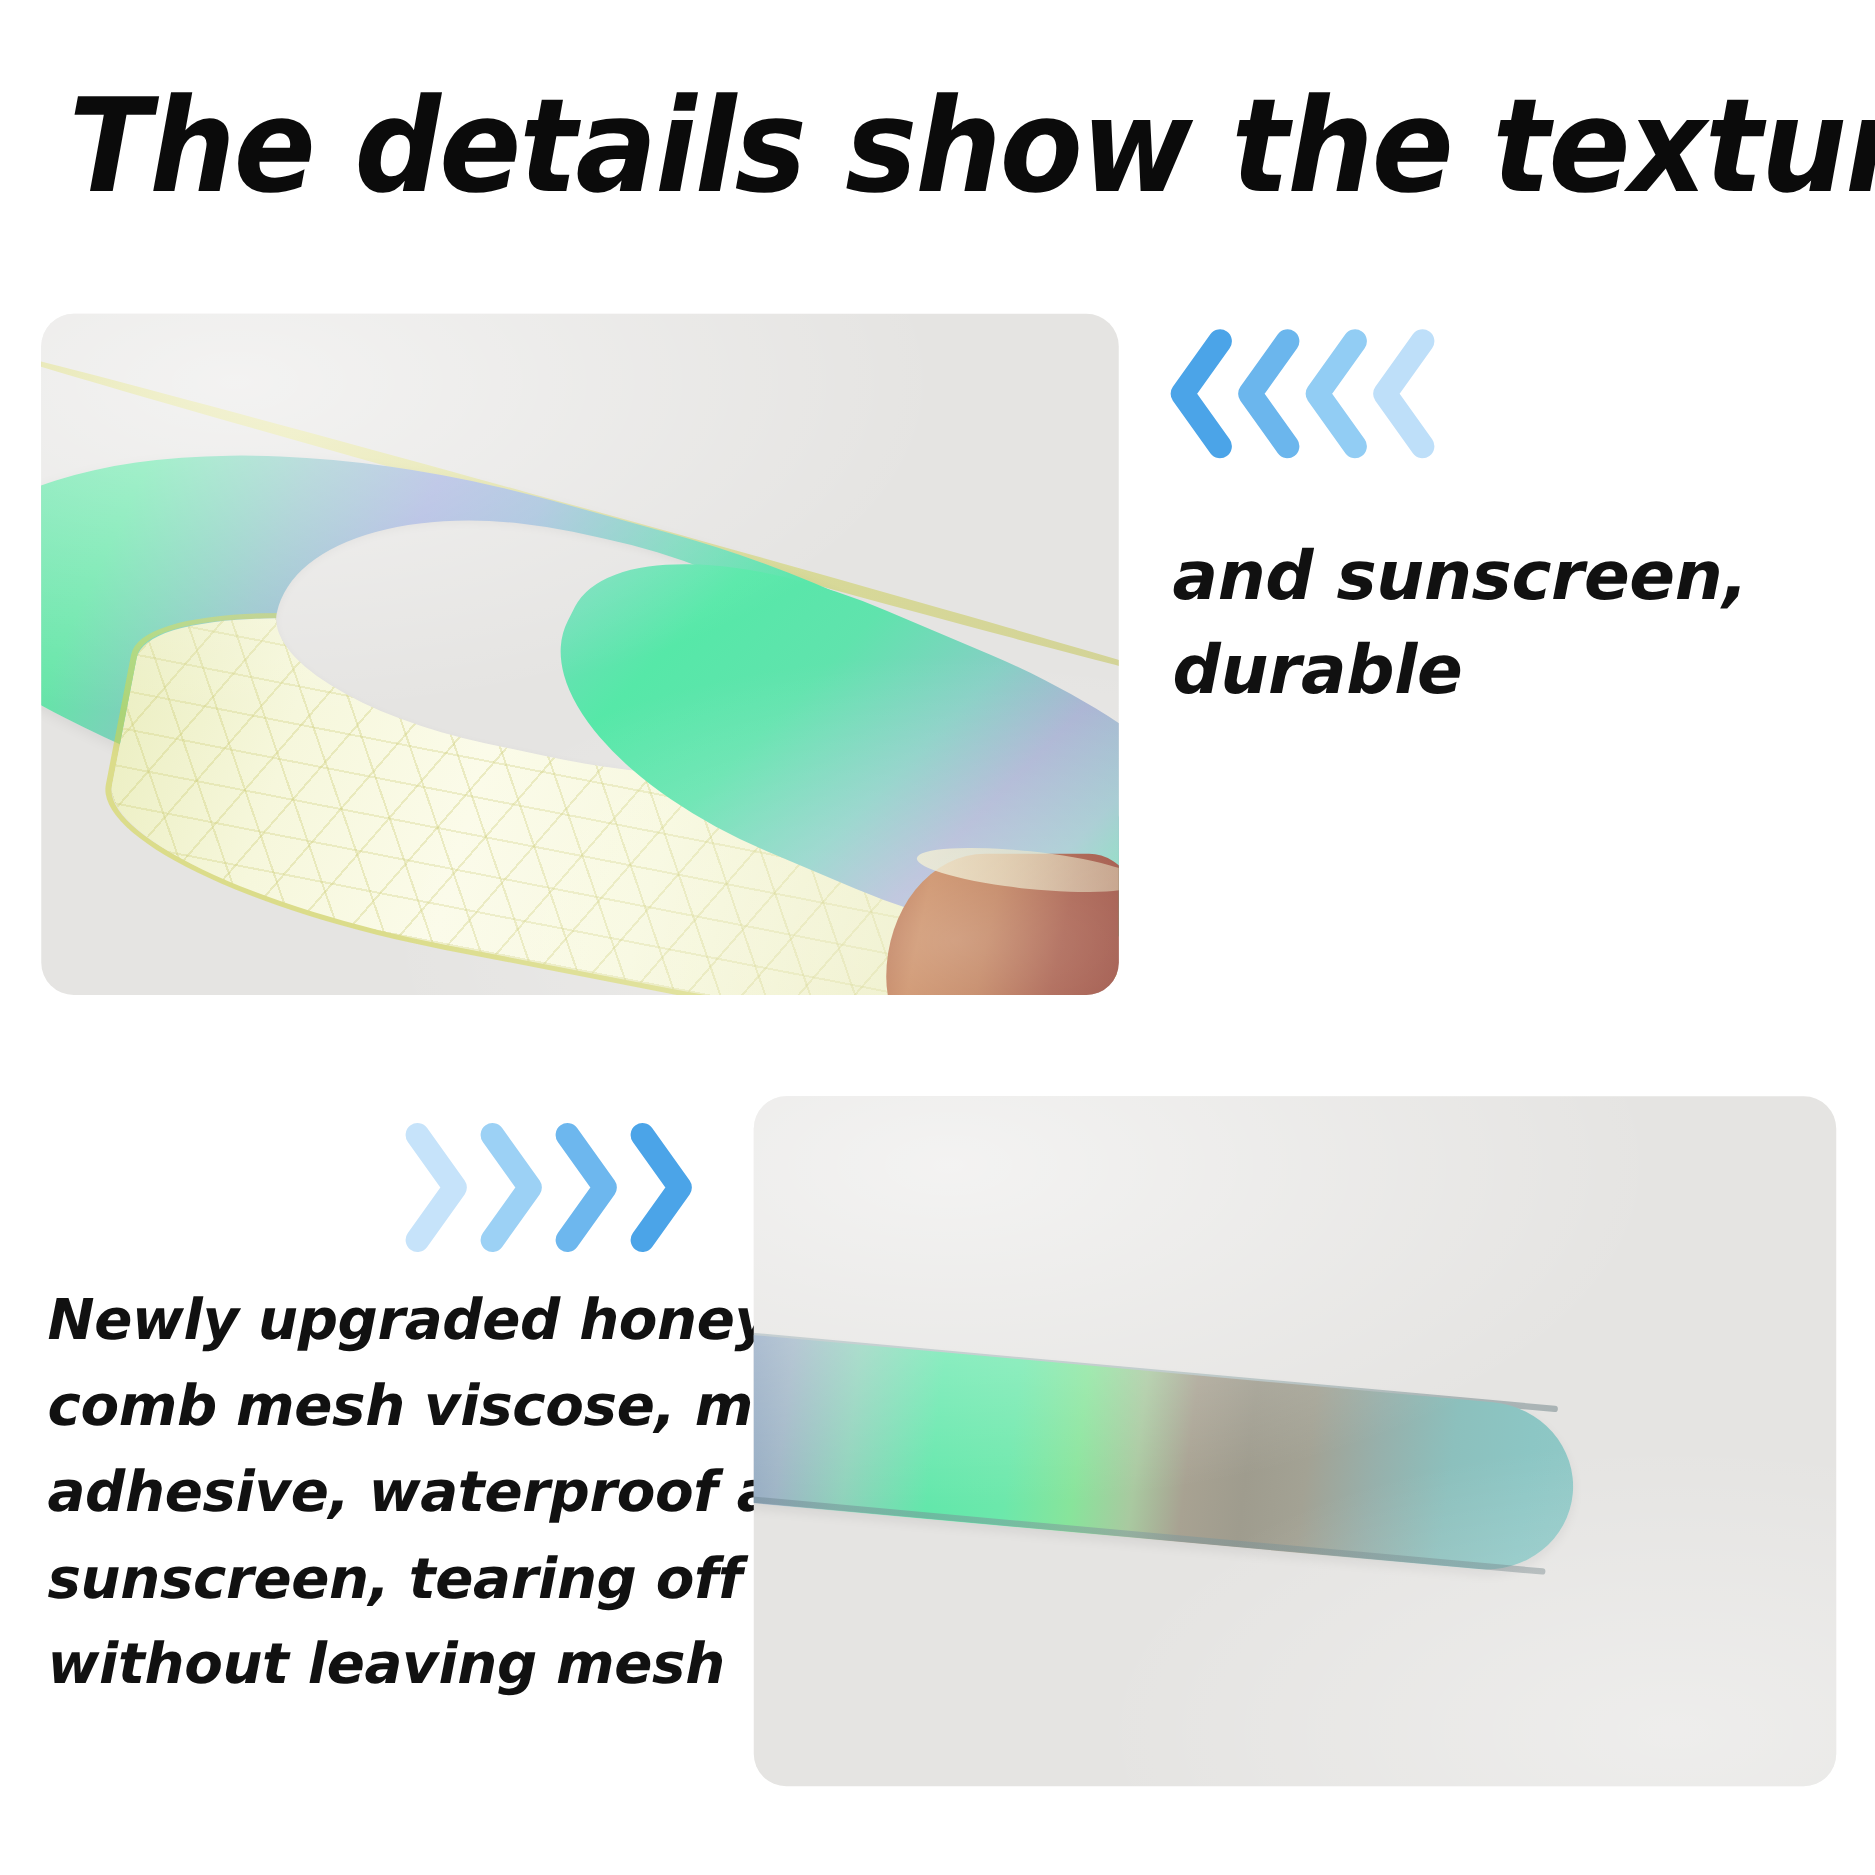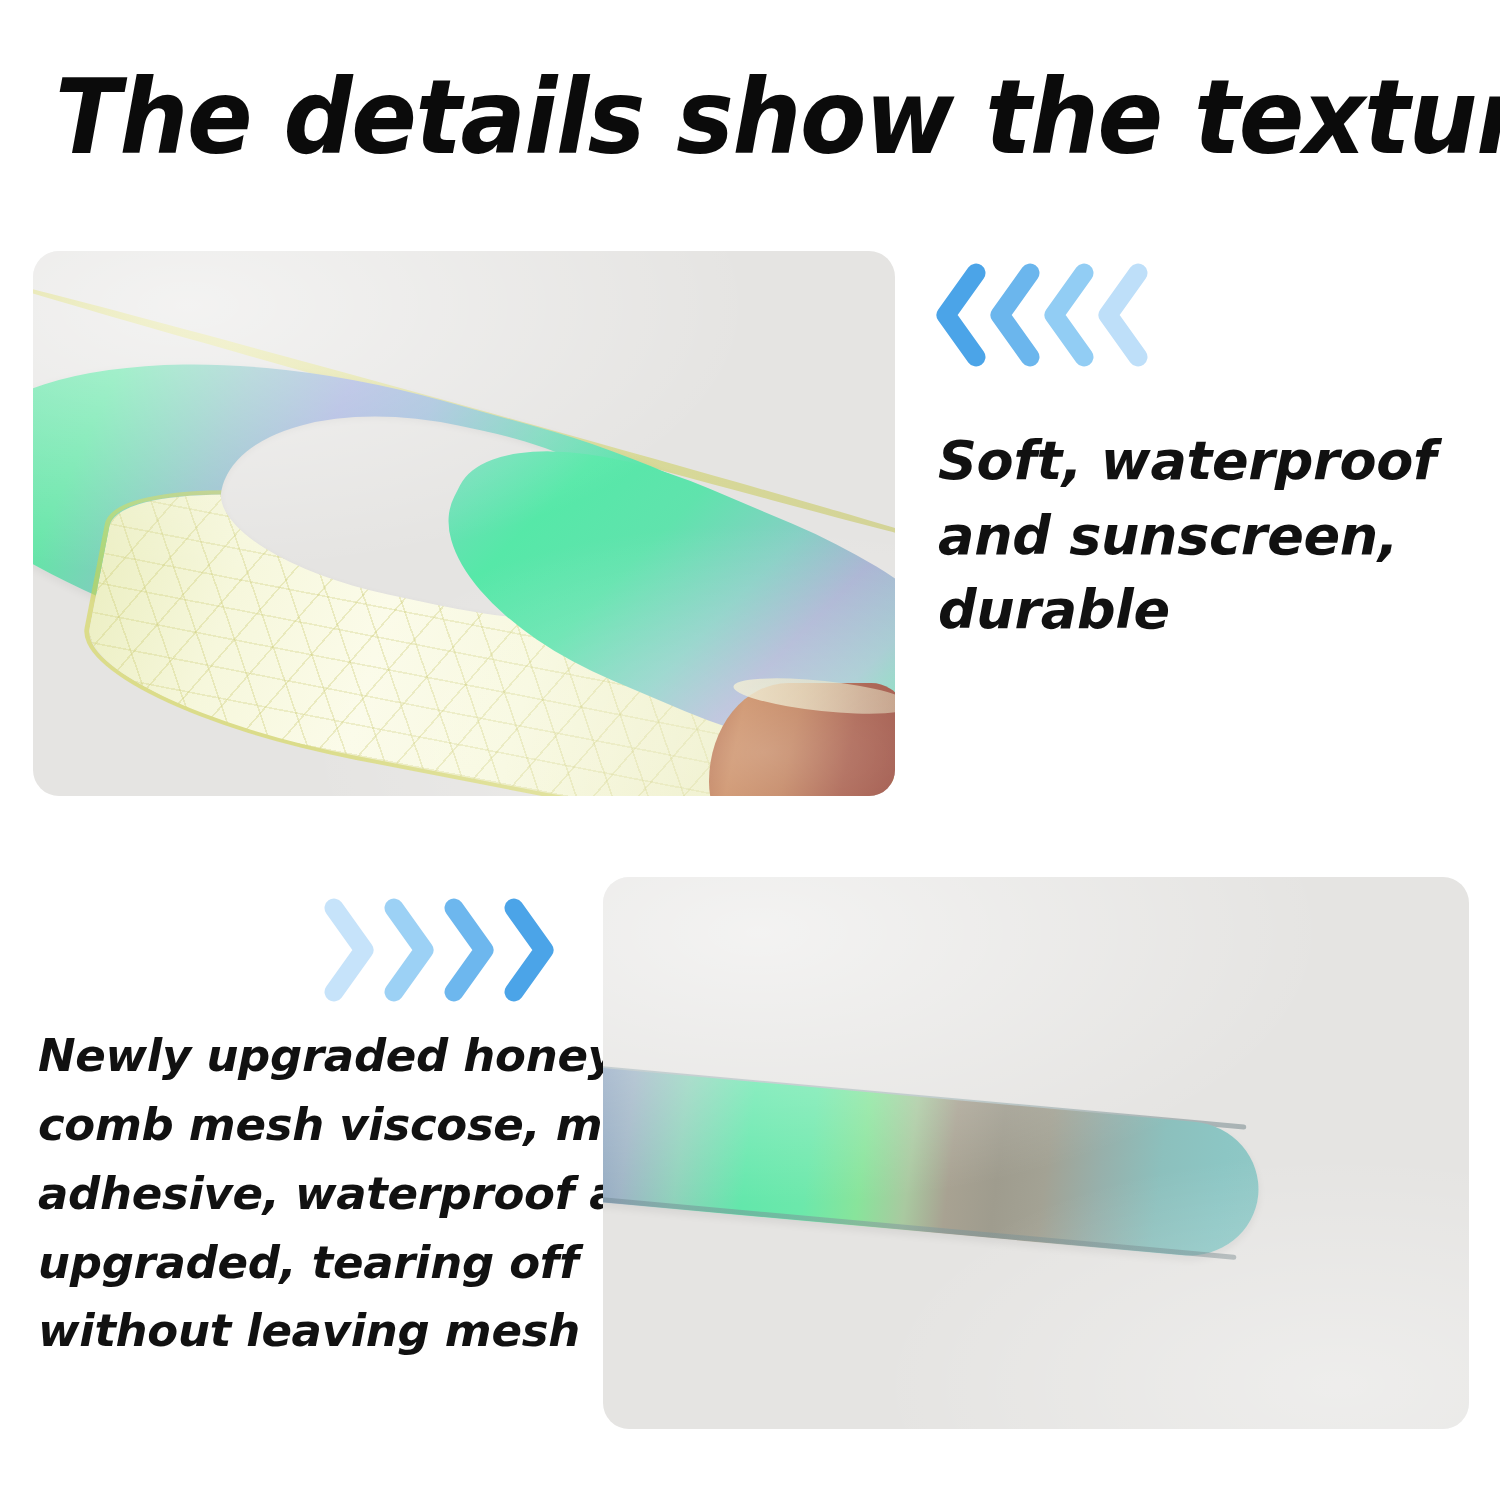--- a/index.html
+++ b/index.html
@@ -350,21 +350,20 @@
     </svg>
     <svg class="chevron" viewBox="0 0 58 104">
       <path d="M46 10 L16 52 L46 94" fill="none" stroke="#92cdf4" stroke-width="19" stroke-linecap="round" stroke-linejoin="round"></path>
     </svg>
     <svg class="chevron" viewBox="0 0 58 104">
       <path d="M46 10 L16 52 L46 94" fill="none" stroke="#bedff9" stroke-width="19" stroke-linecap="round" stroke-linejoin="round"></path>
     </svg>
   </div>
 
   <div class="body-text" id="text-top-right">
-    <span class="line">Soft, waterproof</span>
     <span class="line">and sunscreen,</span>
     <span class="line">durable</span>
   </div>
 
   <div class="chevron-group" id="chevrons-right">
     <svg class="chevron" viewBox="0 0 58 104">
       <path d="M16 10 L46 52 L16 94" fill="none" stroke="#c6e3fa" stroke-width="19" stroke-linecap="round" stroke-linejoin="round"></path>
     </svg>
     <svg class="chevron" viewBox="0 0 58 104">
       <path d="M16 10 L46 52 L16 94" fill="none" stroke="#9cd1f5" stroke-width="19" stroke-linecap="round" stroke-linejoin="round"></path>
@@ -374,21 +373,21 @@
     </svg>
     <svg class="chevron" viewBox="0 0 58 104">
       <path d="M16 10 L46 52 L16 94" fill="none" stroke="#4ba4e8" stroke-width="19" stroke-linecap="round" stroke-linejoin="round"></path>
     </svg>
   </div>
 
   <div class="body-text" id="text-bottom-left">
     <span class="line">Newly upgraded honey-</span>
     <span class="line">comb mesh viscose, more</span>
     <span class="line">adhesive, waterproof and</span>
-    <span class="line">upgraded, tearing off</span>
+    <span class="line">sunscreen, tearing off</span>
     <span class="line">without leaving mesh</span>
   </div>
 
   <div class="photo-card" id="card-bottom">
     <div class="strip-top-edge"></div>
     <div class="strip"></div>
     <div class="strip-bottom-edge"></div>
     <div class="card-sheen"></div>
   </div>
 

